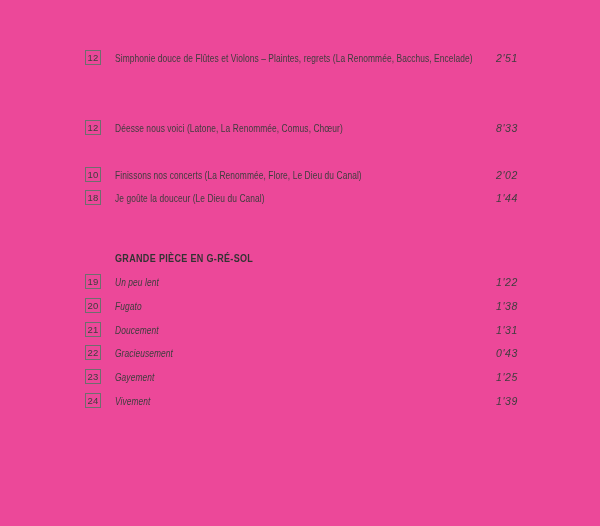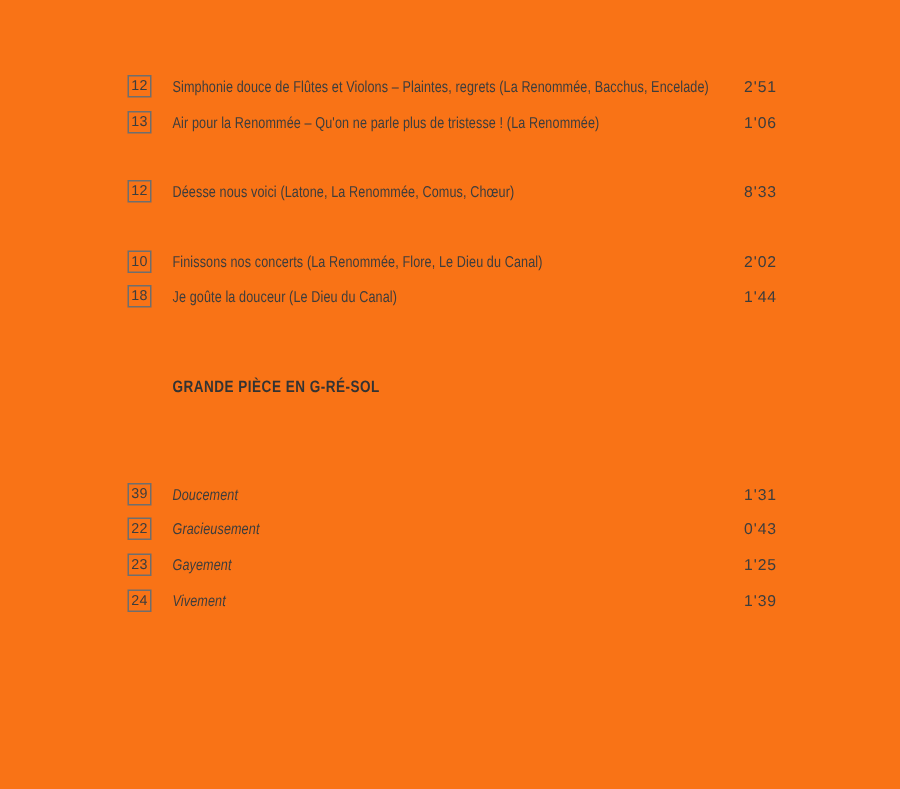--- a/index.html
+++ b/index.html
@@ -4,21 +4,21 @@
 <style>
   html, body {
     margin: 0;
     padding: 0;
     background: #ffffff;
   }
   .page {
     position: relative;
     width: 600px;
     height: 526px;
-    background: #f97316;
+    background: #ec4899;
     overflow: hidden;
     color: #3d3d3d;
     font-family: "Liberation Sans", sans-serif;
   }
   .row {
     position: absolute;
     left: 85px;
     width: 433px;
     height: 16px;
   }
@@ -52,20 +52,21 @@
     font-style: italic;
   }
   .time {
     position: absolute;
     right: 0;
     top: 0;
     height: 16px;
     line-height: 16px;
     font-size: 10.5px;
     letter-spacing: 0.6px;
+    font-style: italic;
   }
   .sec-header {
     position: absolute;
     left: 115px;
     height: 16px;
     line-height: 16px;
     font-weight: bold;
     font-size: 11px;
     letter-spacing: 0.2px;
     white-space: nowrap;
@@ -80,47 +81,52 @@
 </head>
 <body>
 
 <div class="page">
 
   <div class="row" style="top:50px">
     <span class="num-box"><span>12</span></span>
     <span class="title">Simphonie douce de Flûtes et Violons – Plaintes, regrets (La Renommée, Bacchus, Encelade)</span>
     <span class="time">2'51</span>
   </div>
-  <div class="row" style="top:74px">
-    <span class="num-box"><span>13</span></span>
-    <span class="title">Air pour la Renommée – Qu'on ne parle plus de tristesse ! (La Renommée)</span>
-    <span class="time">1'06</span>
-  </div>
 
 
   <div class="row" style="top:120px">
     <span class="num-box"><span>12</span></span>
     <span class="title">Déesse nous voici (Latone, La Renommée, Comus, Chœur)</span>
     <span class="time">8'33</span>
   </div>
   <div class="row" style="top:167px">
     <span class="num-box"><span>10</span></span>
     <span class="title">Finissons nos concerts (La Renommée, Flore, Le Dieu du Canal)</span>
     <span class="time">2'02</span>
   </div>
   <div class="row" style="top:190px">
     <span class="num-box"><span>18</span></span>
     <span class="title">Je goûte la douceur (Le Dieu du Canal)</span>
     <span class="time">1'44</span>
   </div>
 
   <div class="sec-header caps" style="top:250px">GRANDE PIÈCE EN G-RÉ-SOL</div>
 
+  <div class="row italic" style="top:274px">
+    <span class="num-box"><span>19</span></span>
+    <span class="title">Un peu lent</span>
+    <span class="time">1'22</span>
+  </div>
+  <div class="row italic" style="top:298px">
+    <span class="num-box"><span>20</span></span>
+    <span class="title">Fugato</span>
+    <span class="time">1'38</span>
+  </div>
   <div class="row italic" style="top:322px">
-    <span class="num-box"><span>39</span></span>
+    <span class="num-box"><span>21</span></span>
     <span class="title">Doucement</span>
     <span class="time">1'31</span>
   </div>
   <div class="row italic" style="top:345px">
     <span class="num-box"><span>22</span></span>
     <span class="title">Gracieusement</span>
     <span class="time">0'43</span>
   </div>
   <div class="row italic" style="top:369px">
     <span class="num-box"><span>23</span></span>

